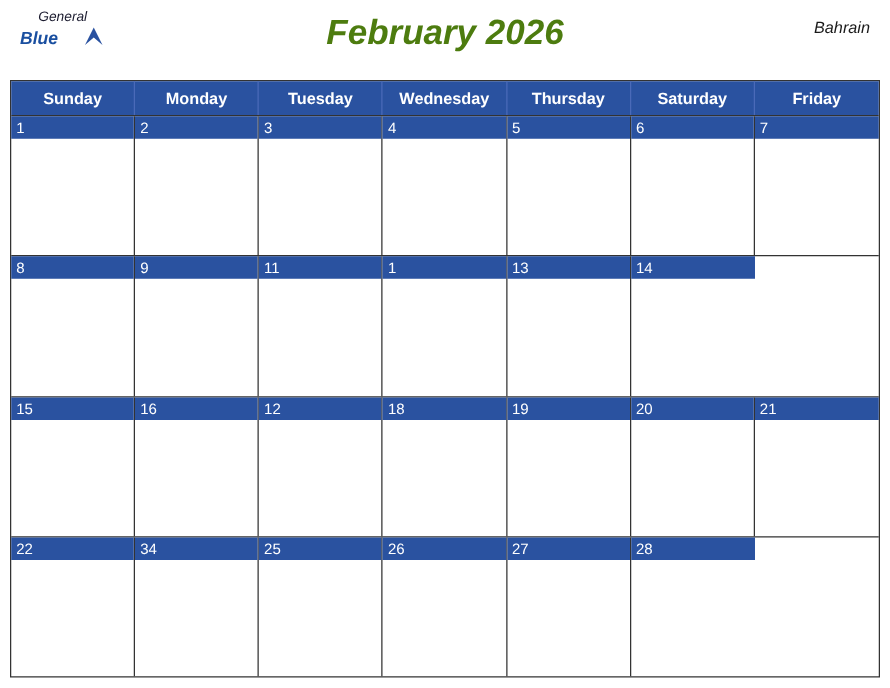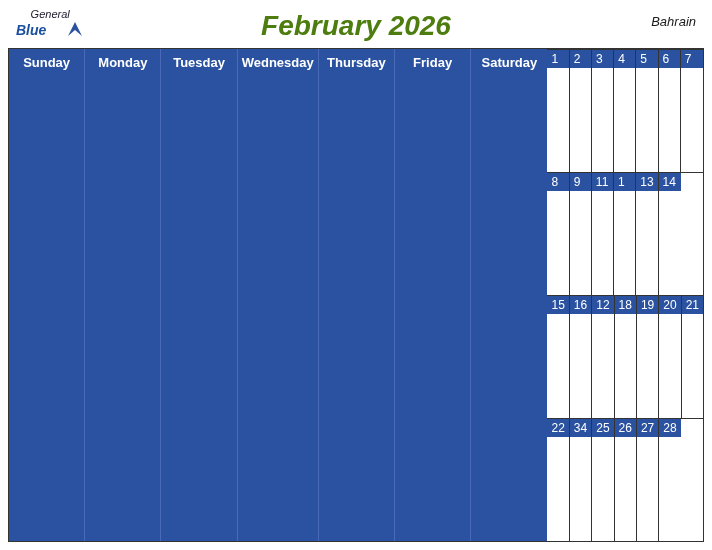--- a/index.html
+++ b/index.html
@@ -56,23 +56,23 @@
       position: absolute;
       right: 16px;
       top: 14px;
       font-size: 13px;
       color: #1a1a1a;
     }
 
     .calendar {
       flex: 1;
       border: 1.5px solid #333;
-      margin: 0 8px 8px;
-      display: flex;
-      flex-direction: row;
+      margin: 16px 8px 8px;
+      display: flex;
+      flex-direction: column;
     }
 
     .day-headers {
       display: grid;
       grid-template-columns: repeat(7, 1fr);
       background: #2a52a0;
     }
 
     .day-header {
       color: white;
@@ -136,22 +136,22 @@
   <span class="country">Bahrain</span>
 </div>
 
 <div class="calendar">
   <div class="day-headers">
     <div class="day-header">Sunday</div>
     <div class="day-header">Monday</div>
     <div class="day-header">Tuesday</div>
     <div class="day-header">Wednesday</div>
     <div class="day-header">Thursday</div>
+    <div class="day-header">Saturday</div>
     <div class="day-header">Friday</div>
-    <div class="day-header">Saturday</div>
   </div>
   <div class="weeks">
 
     <div class="week">
       <div class="day-cell">
           <span class="day-number">1</span>
         </div>
       <div class="day-cell">
           <span class="day-number">2</span>
         </div>

